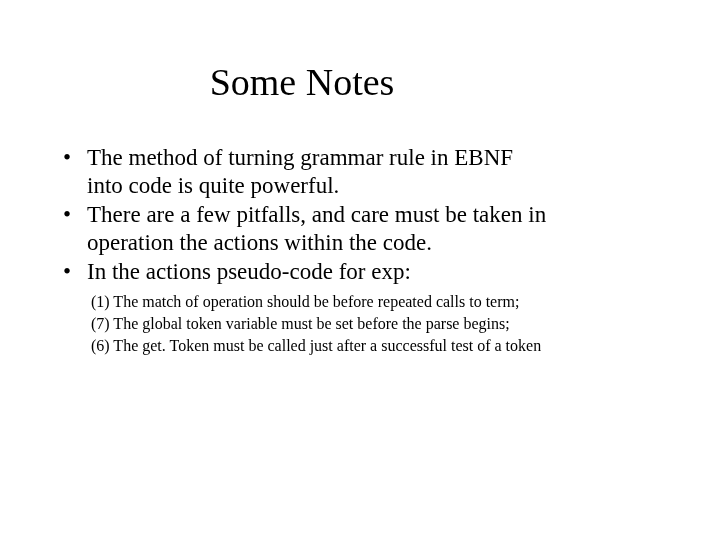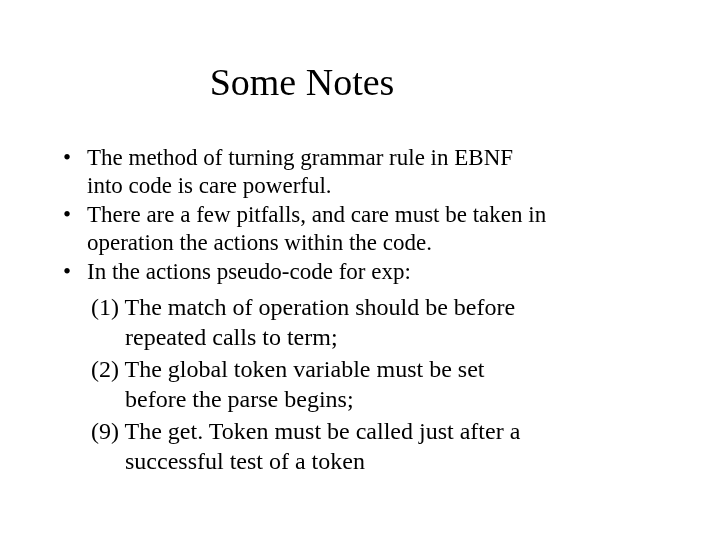--- a/index.html
+++ b/index.html
@@ -41,37 +41,37 @@
     left: 8px;
     top: 0;
     font-size: 23px;
   }
   .sublist {
     margin: 6px 0 0 36px;
     padding: 0;
     list-style: none;
   }
   .sublist li {
-    font-size: 24px;
+    font-size: 16px;
     line-height: 1.25;
     padding-left: 34px;
     text-indent: -34px;
     margin-bottom: 2px;
   }
 </style>
 </head>
 <body>
 
 <div class="slide">
   <h1 class="title">Some Notes</h1>
 
   <ul class="bullets">
-    <li>The method of turning grammar rule in EBNF into code is care powerful.</li>
+    <li>The method of turning grammar rule in EBNF into code is quite powerful.</li>
     <li>There are a few pitfalls, and care must be taken in operation the actions within the code.</li>
     <li>In the actions pseudo-code for exp:</li>
   </ul>
 
   <ul class="sublist">
     <li>(1) The match of operation should be before repeated calls to term;</li>
-    <li>(2) The global token variable must be set before the parse begins;</li>
-    <li>(9) The get. Token must be called just after a successful test of a token</li>
+    <li>(7) The global token variable must be set before the parse begins;</li>
+    <li>(6) The get. Token must be called just after a successful test of a token</li>
   </ul>
 </div>
 
 </body></html>

